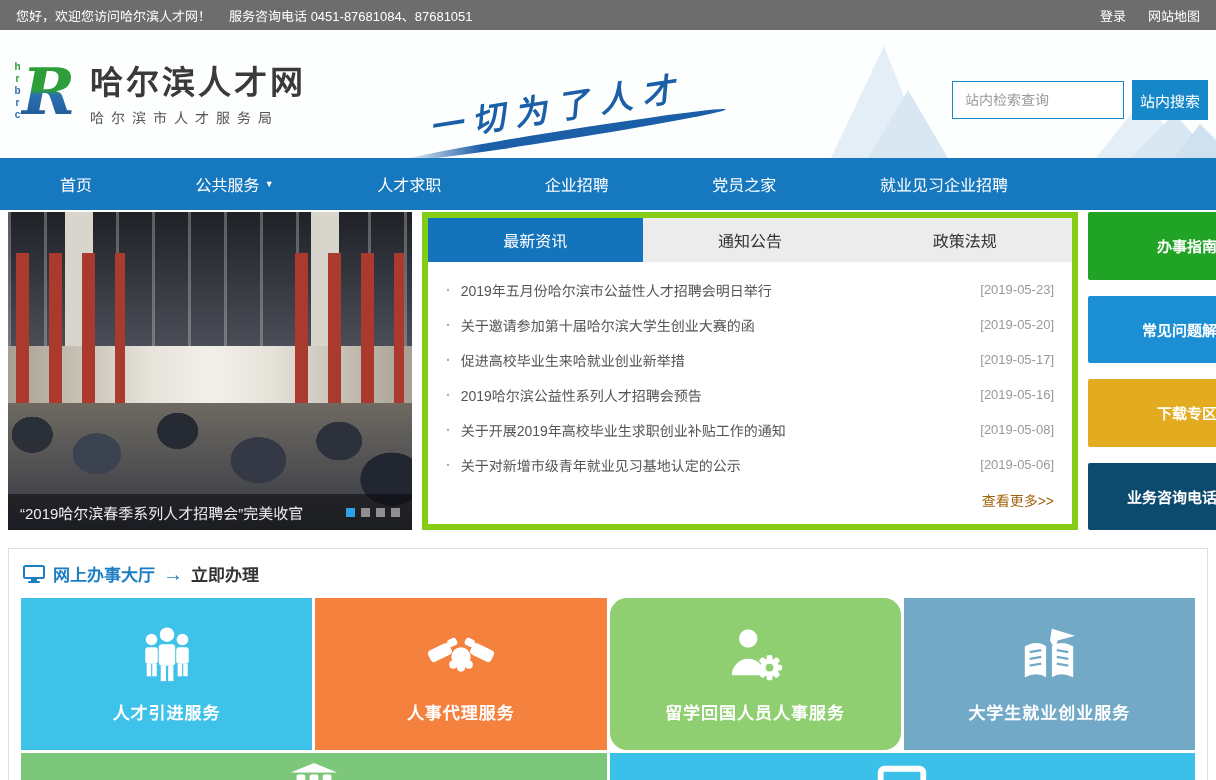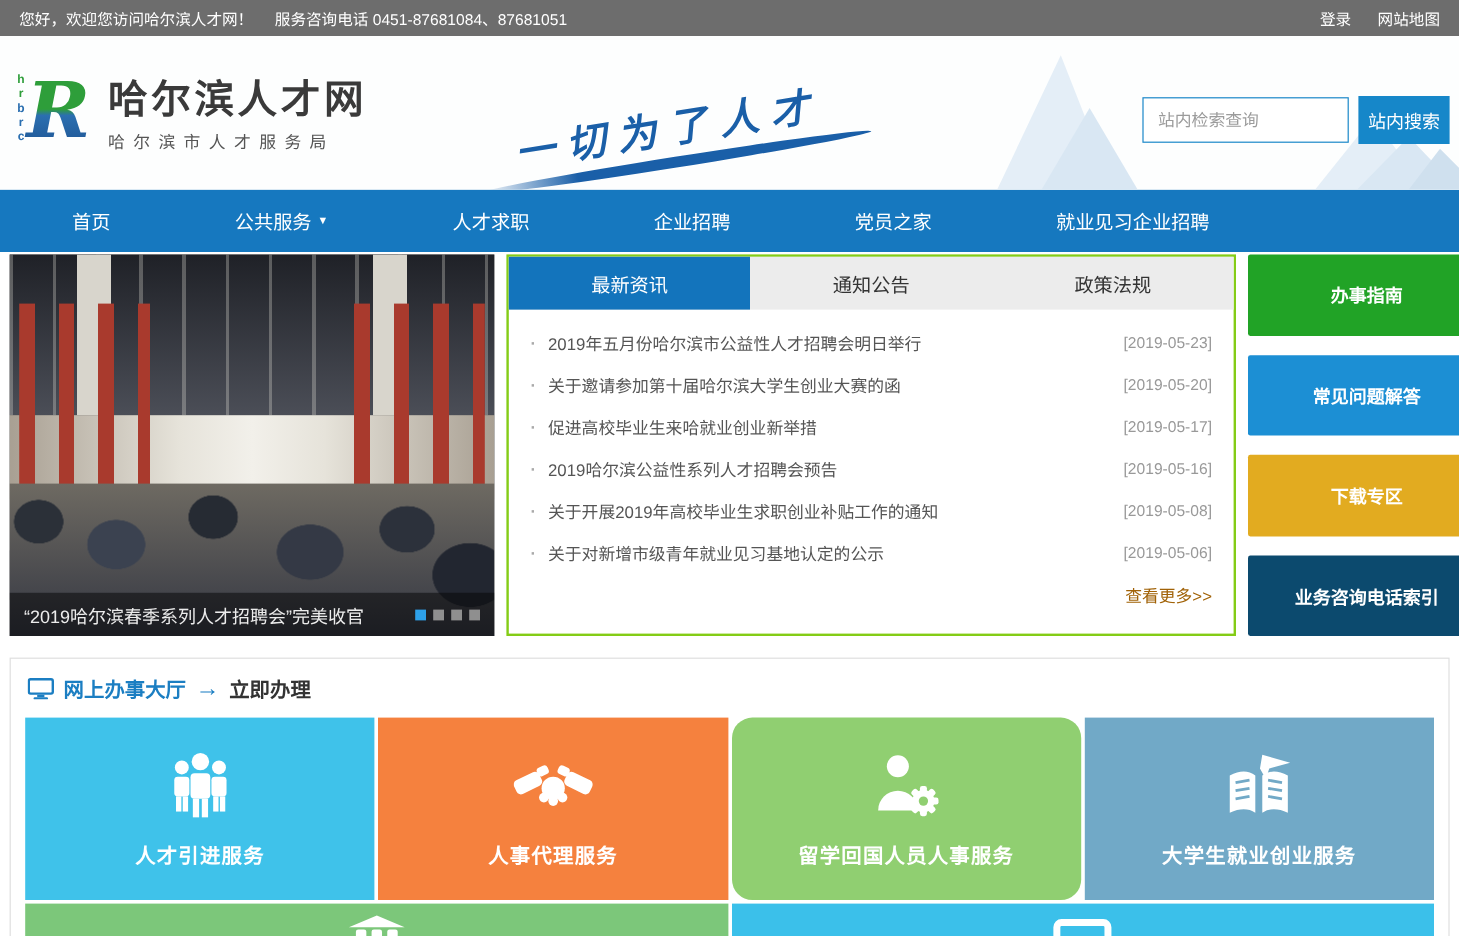--- a/index.html
+++ b/index.html
@@ -67,21 +67,21 @@
       radial-gradient(ellipse 52px 44px at 95% 60%, #222630 60%, transparent 61%),
       linear-gradient(#6e6a62, #343742); }
   .caption-bar { position:absolute; left:0; right:0; bottom:0; height:36px;
     background:rgba(5,5,5,.52); color:#ececec; font-size:15px;
     display:flex; align-items:center; justify-content:space-between; padding:0 12px; }
   .dots { display:flex; gap:6px; }
   .dot { width:9px; height:9px; background:#8f8f8f; cursor:pointer; }
   .dot.active { background:#2da0e8; }
 
   
-  .news { width:608px; border:2px solid #84cc16; flex:none; background:#fff; }
+  .news { width:656px; border:6px solid #84cc16; flex:none; background:#fff; }
   .tabs { display:flex; height:44px; background:#ececec; }
   .tab { flex:1; display:flex; align-items:center; justify-content:center;
          font-size:16px; color:#333; cursor:pointer; }
   .tab.active { background:#1374bc; color:#fff; }
   .news-list { padding:10px 18px 0; }
   .news-row { display:flex; align-items:center; height:35px; font-size:14px; color:#555; cursor:pointer; }
   .news-row .bullet { color:#aaa; margin-right:10px; font-weight:bold; }
   .news-row .title { flex:1; white-space:nowrap; overflow:hidden; text-overflow:ellipsis; }
   .news-row .date { color:#999; font-size:13px; margin-left:12px;
                     font-family:"Liberation Sans", sans-serif; }

